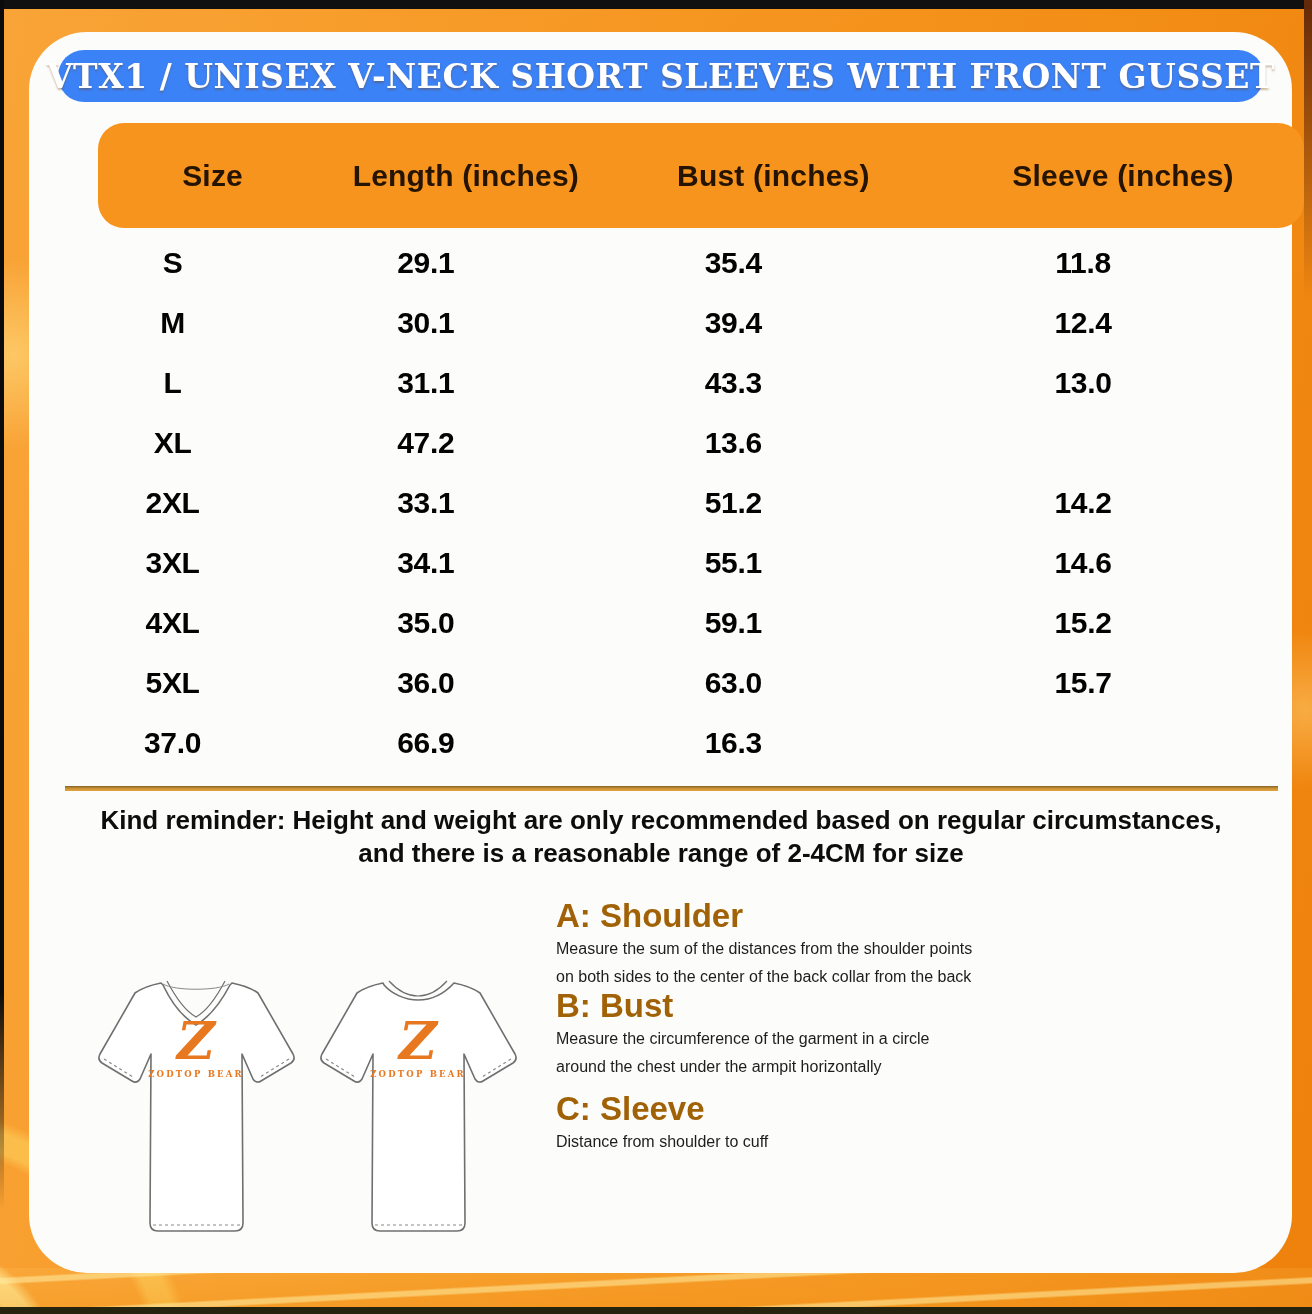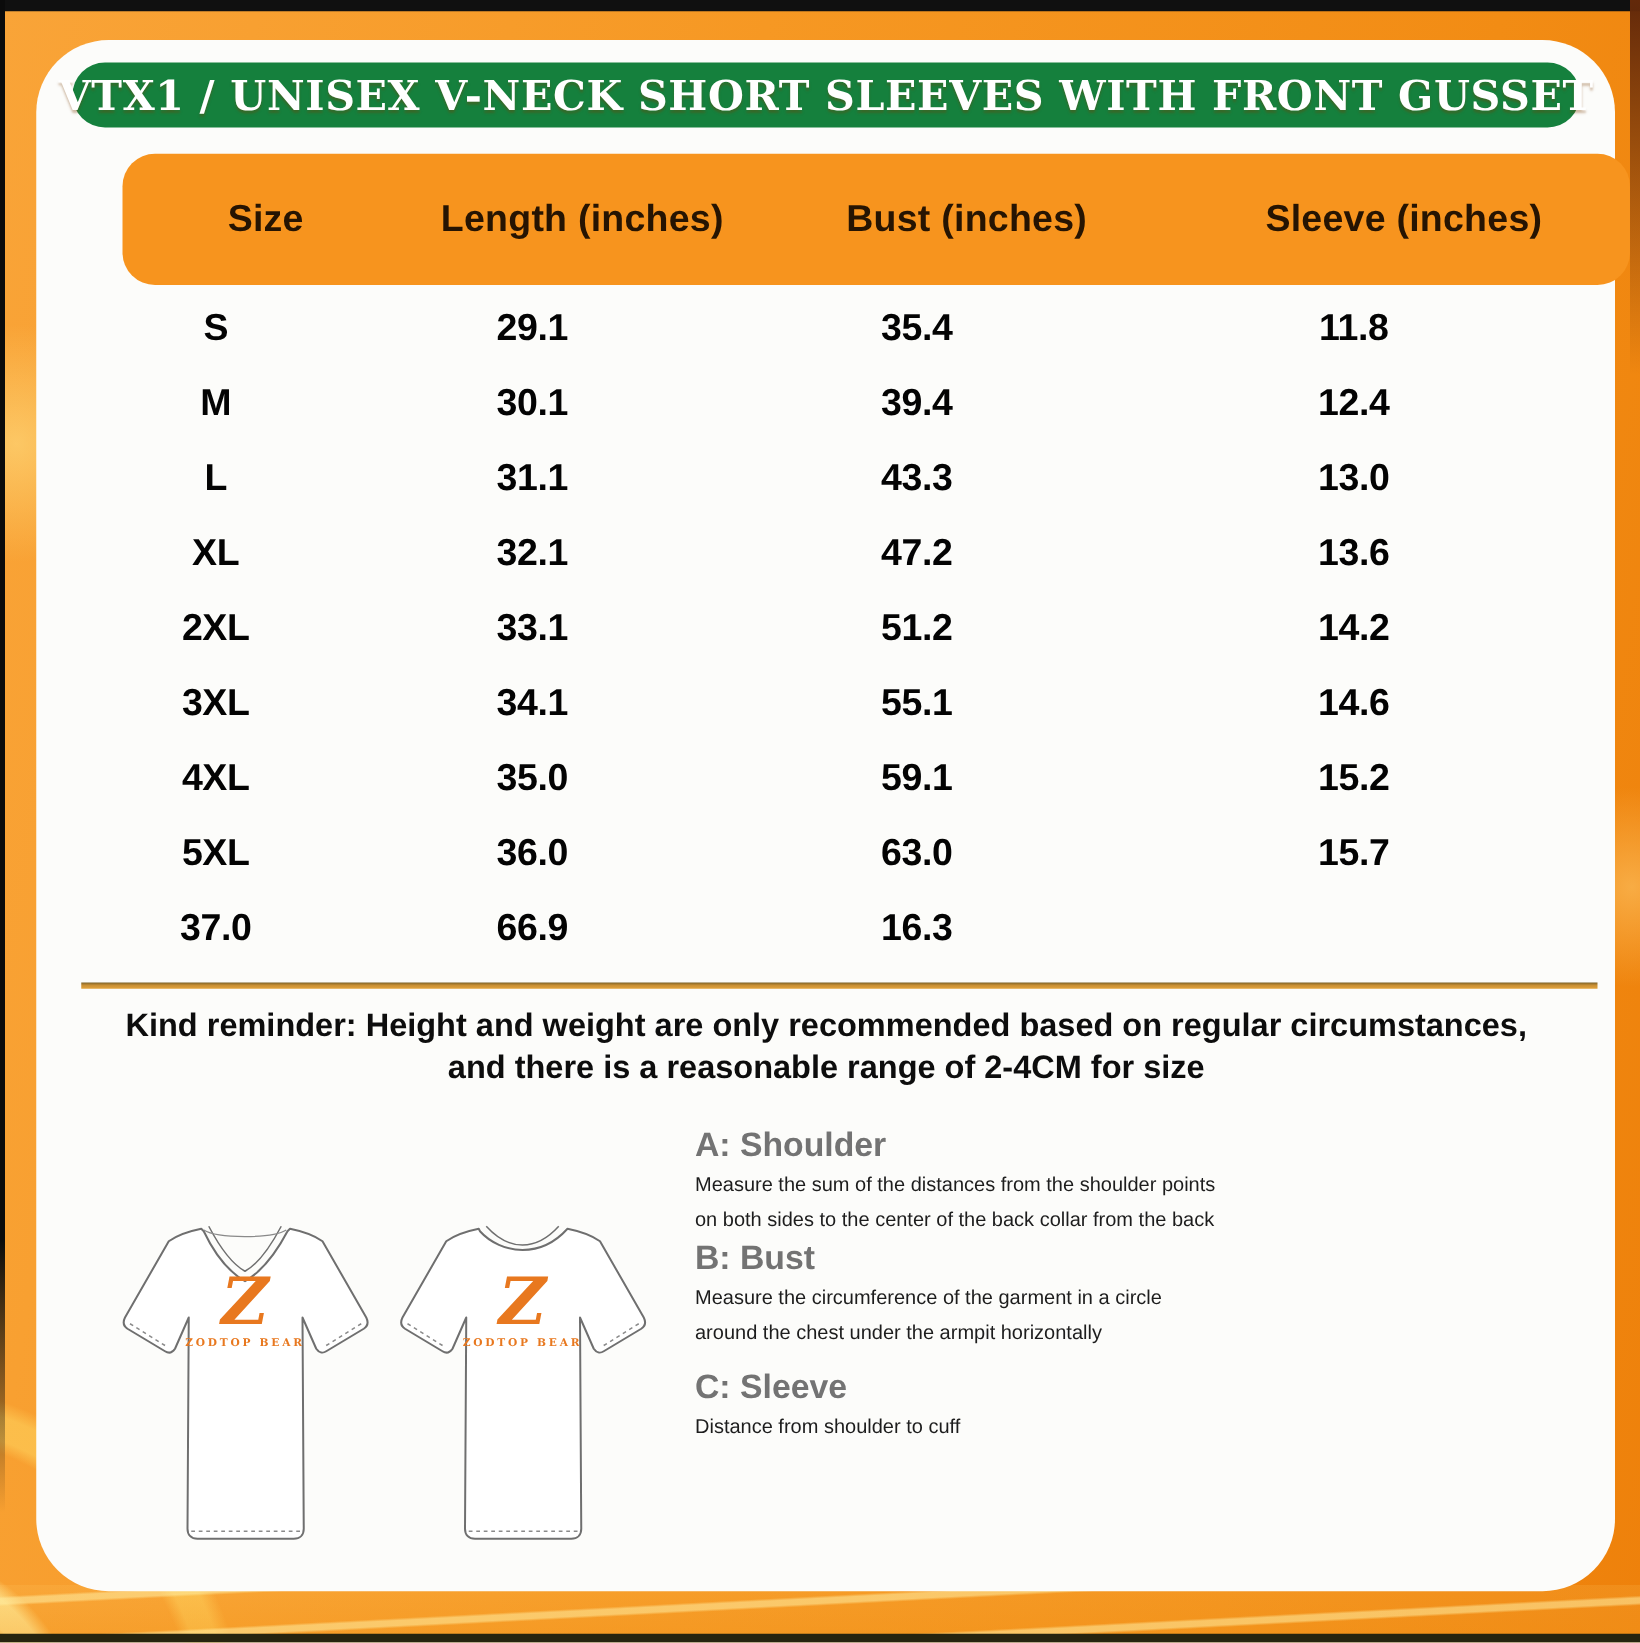--- a/index.html
+++ b/index.html
@@ -40,21 +40,21 @@
   .edge-right{position:absolute;right:0;top:0;width:8px;height:300px;
     background:linear-gradient(to bottom,#63290a,rgba(99,41,10,0));}
   
   .card{
     position:absolute;left:29px;top:32px;width:1263px;height:1241px;
     background:#fcfcfa;border-radius:58px;
   }
   
   .banner{
     position:absolute;left:29px;top:18px;width:1206px;height:52px;
-    background:#15803d;border-radius:26px;
+    background:#3b82f6;border-radius:26px;
     display:flex;align-items:center;justify-content:center;
   }
   .banner .t{
     font-family:"DejaVu Serif","Liberation Serif",serif;
     font-weight:bold;font-size:33px;letter-spacing:.5px;color:#ffffff;
     white-space:nowrap;text-shadow:0 2px 2px rgba(120,60,0,.35);
   }
   
   .thead{
     position:absolute;left:29px;top:91px;width:1206px;height:105px;
@@ -76,21 +76,21 @@
   .divider{
     position:absolute;left:36px;top:754px;width:1213px;height:5px;
     background:linear-gradient(to bottom,#7d6228 0%,#c98f33 45%,#e2a43e 100%);
   }
   .reminder{
     position:absolute;left:29px;top:772px;width:1206px;
     text-align:center;font-weight:bold;font-size:26px;line-height:33px;color:#0d0d0d;
   }
   
   .m-block{position:absolute;left:527px;width:705px;}
-  .m-block .m-head{font-weight:bold;font-size:27px;line-height:32px;color:#737373;margin-bottom:3px;}
+  .m-block .m-head{font-weight:bold;font-size:33px;line-height:32px;color:#a16207;margin-bottom:3px;}
   .m-block .m-line{font-size:16px;line-height:28px;color:#1d1d1d;}
   .m-a{top:868px;} .m-b{top:958px;} .m-c{top:1061px;} .m-d{top:1136px;}
   
   .shirt{position:absolute;top:928px;width:215px;height:300px;}
   .shirt-front{left:60px;} .shirt-back{left:282px;}
 </style>
 </head>
 <body>
 
 <div class="stage">
@@ -130,21 +130,20 @@
         <div class="tc">12.4</div>
       </div>
       <div class="trow">
         <div class="tc">L</div>
         <div class="tc">31.1</div>
         <div class="tc">43.3</div>
         <div class="tc">13.0</div>
       </div>
       <div class="trow">
         <div class="tc">XL</div>
-        <div class="tc">32.1</div>
         <div class="tc">47.2</div>
         <div class="tc">13.6</div>
       </div>
       <div class="trow">
         <div class="tc">2XL</div>
         <div class="tc">33.1</div>
         <div class="tc">51.2</div>
         <div class="tc">14.2</div>
       </div>
       <div class="trow">

